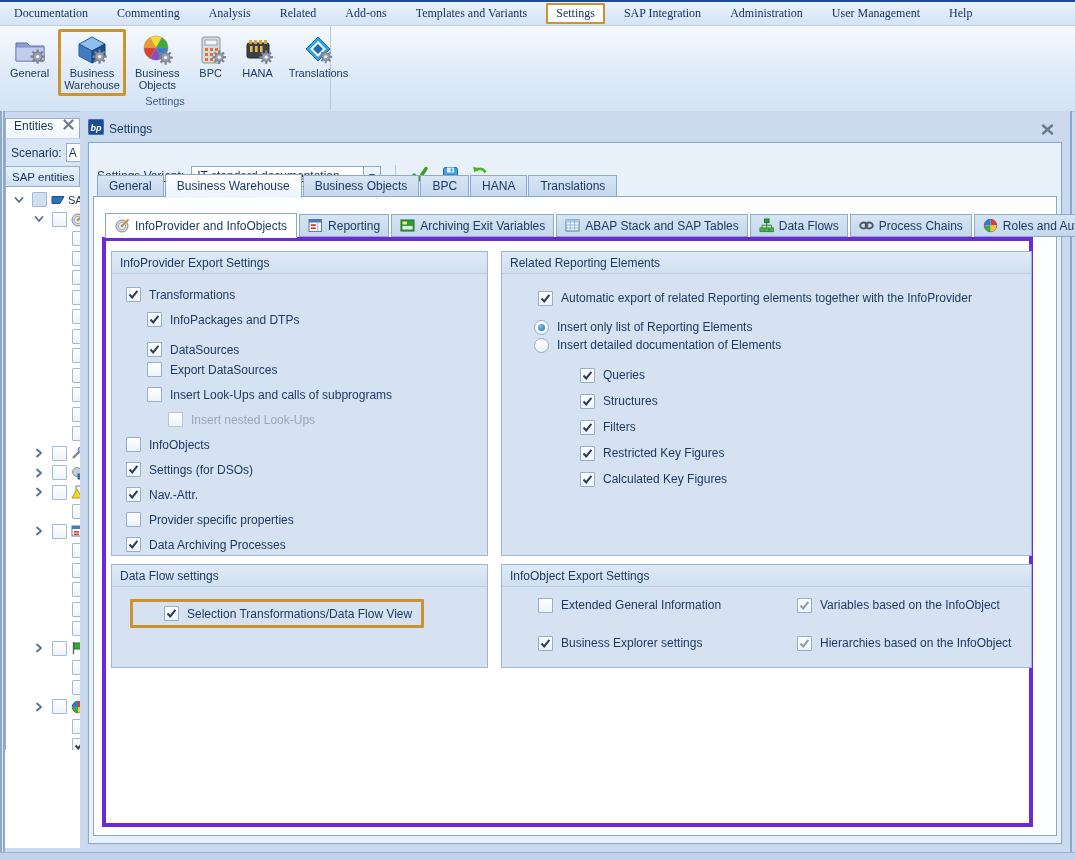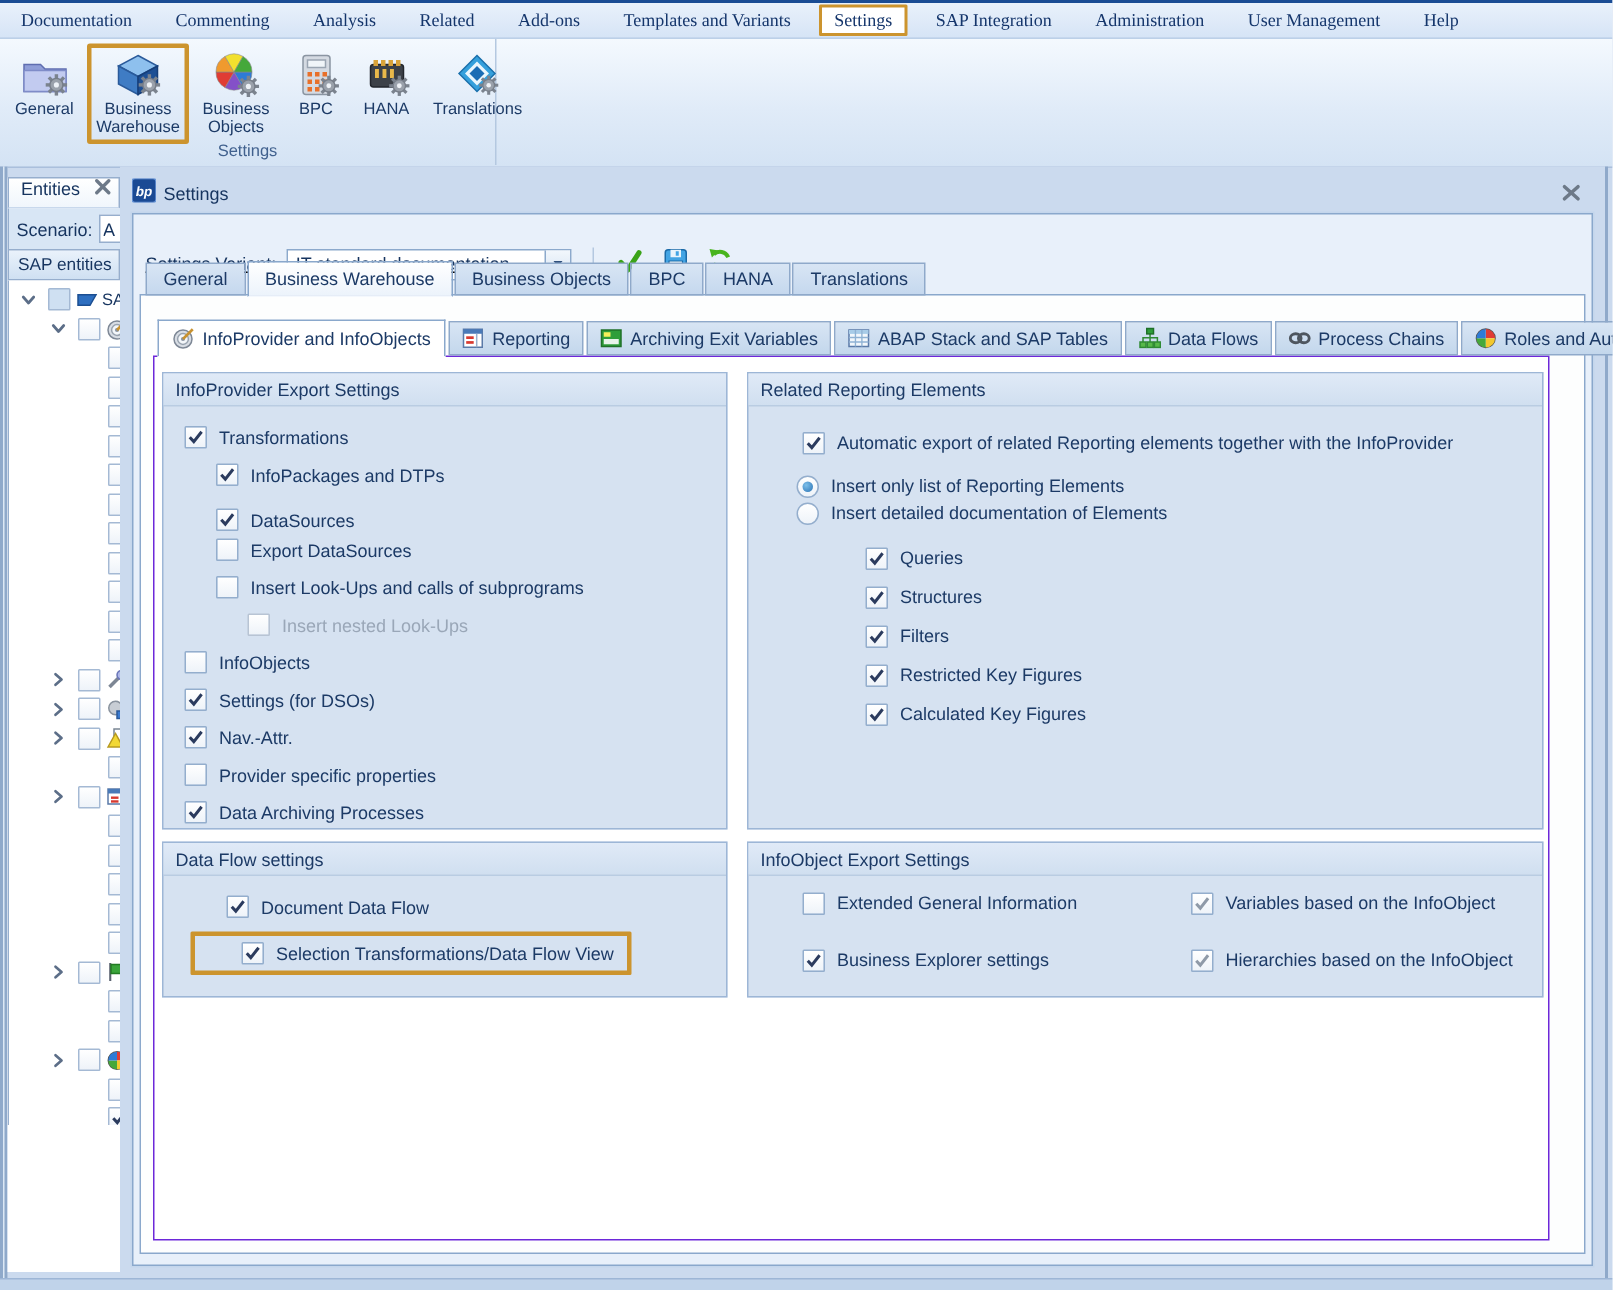--- a/index.html
+++ b/index.html
@@ -66,21 +66,21 @@
                margin-bottom:-1px;z-index:2;padding:4px 11px;}
   
   .page{position:absolute;left:4px;top:53px;width:964px;height:640px;background:#fdfefe;
         border:1px solid #8aa8cc;box-sizing:border-box;}
   .subtabs{position:absolute;left:11px;top:16px;display:flex;align-items:flex-end;z-index:2;}
   .subtab{display:flex;align-items:center;gap:5px;font-size:12px;color:#1c3a66;
           background:linear-gradient(#d8e5f4,#c3d7ec);border:1px solid #8fa9ca;padding:3px 8px;margin-right:2px;white-space:nowrap;}
   .subtab.active{background:#fff;border:1px solid #8aa8cc;border-bottom:1px solid #fff;margin-bottom:-1px;padding:4px 9px;}
   .subicon{width:15px;height:15px;flex:none;}
   .subcontent{position:absolute;left:8px;top:40px;width:931px;height:590px;background:#fff;
-              border:1px solid #6d28d9;box-sizing:border-box;}
+              border:4px solid #6d28d9;box-sizing:border-box;}
   
   .gbox{position:absolute;border:1px solid #9db6d6;background:#d6e2f1;box-sizing:border-box;}
   .gbox-head{height:21px;background:linear-gradient(#e0eaf7,#d0dff0);border-bottom:1px solid #b9cce2;
              font-size:12px;color:#1c3a66;display:flex;align-items:center;padding-left:8px;}
   .gbody{position:relative;}
   .chk-row{display:flex;align-items:center;height:25px;margin-left:28px;}
   .cbox{width:13px;height:13px;border:1px solid #94aecd;background:linear-gradient(#fff,#eef3f9);
         flex:none;position:relative;border-radius:1px;margin-right:8px;}
   .cbox svg{position:absolute;left:0;top:0;}
   .clabel{font-size:12px;color:#1c3a66;white-space:nowrap;}
@@ -729,28 +729,20 @@
                     </svg>
                   </span>
                   <span class="clabel">Calculated Key Figures</span>
                 </div>
               </div>
             </div>
         </div>
         <div class="gbox" style="left:5px;top:323px;width:377px;height:104px;">
           <div class="gbox-head">Data Flow settings</div>
           <div class="gbody" id="g3" style="padding:8px 0 0 14px;">
-              <div class="chk-row">
-                <span class="cbox">
-                  <svg width="13" height="13" viewBox="0 0 13 13">
-                    <path d="M2.5 6.5 L5.2 9.4 10.4 2.8" fill="none" stroke="#2b3b5e" stroke-width="2"></path>
-                  </svg>
-                </span>
-                <span class="clabel">Document Data Flow</span>
-              </div>
               <div class="hl-box">
                 <div class="chk-row">
                   <span class="cbox">
                     <svg width="13" height="13" viewBox="0 0 13 13">
                       <path d="M2.5 6.5 L5.2 9.4 10.4 2.8" fill="none" stroke="#2b3b5e" stroke-width="2"></path>
                     </svg>
                   </span>
                   <span class="clabel">Selection Transformations/Data Flow View</span>
                 </div>
               </div>

